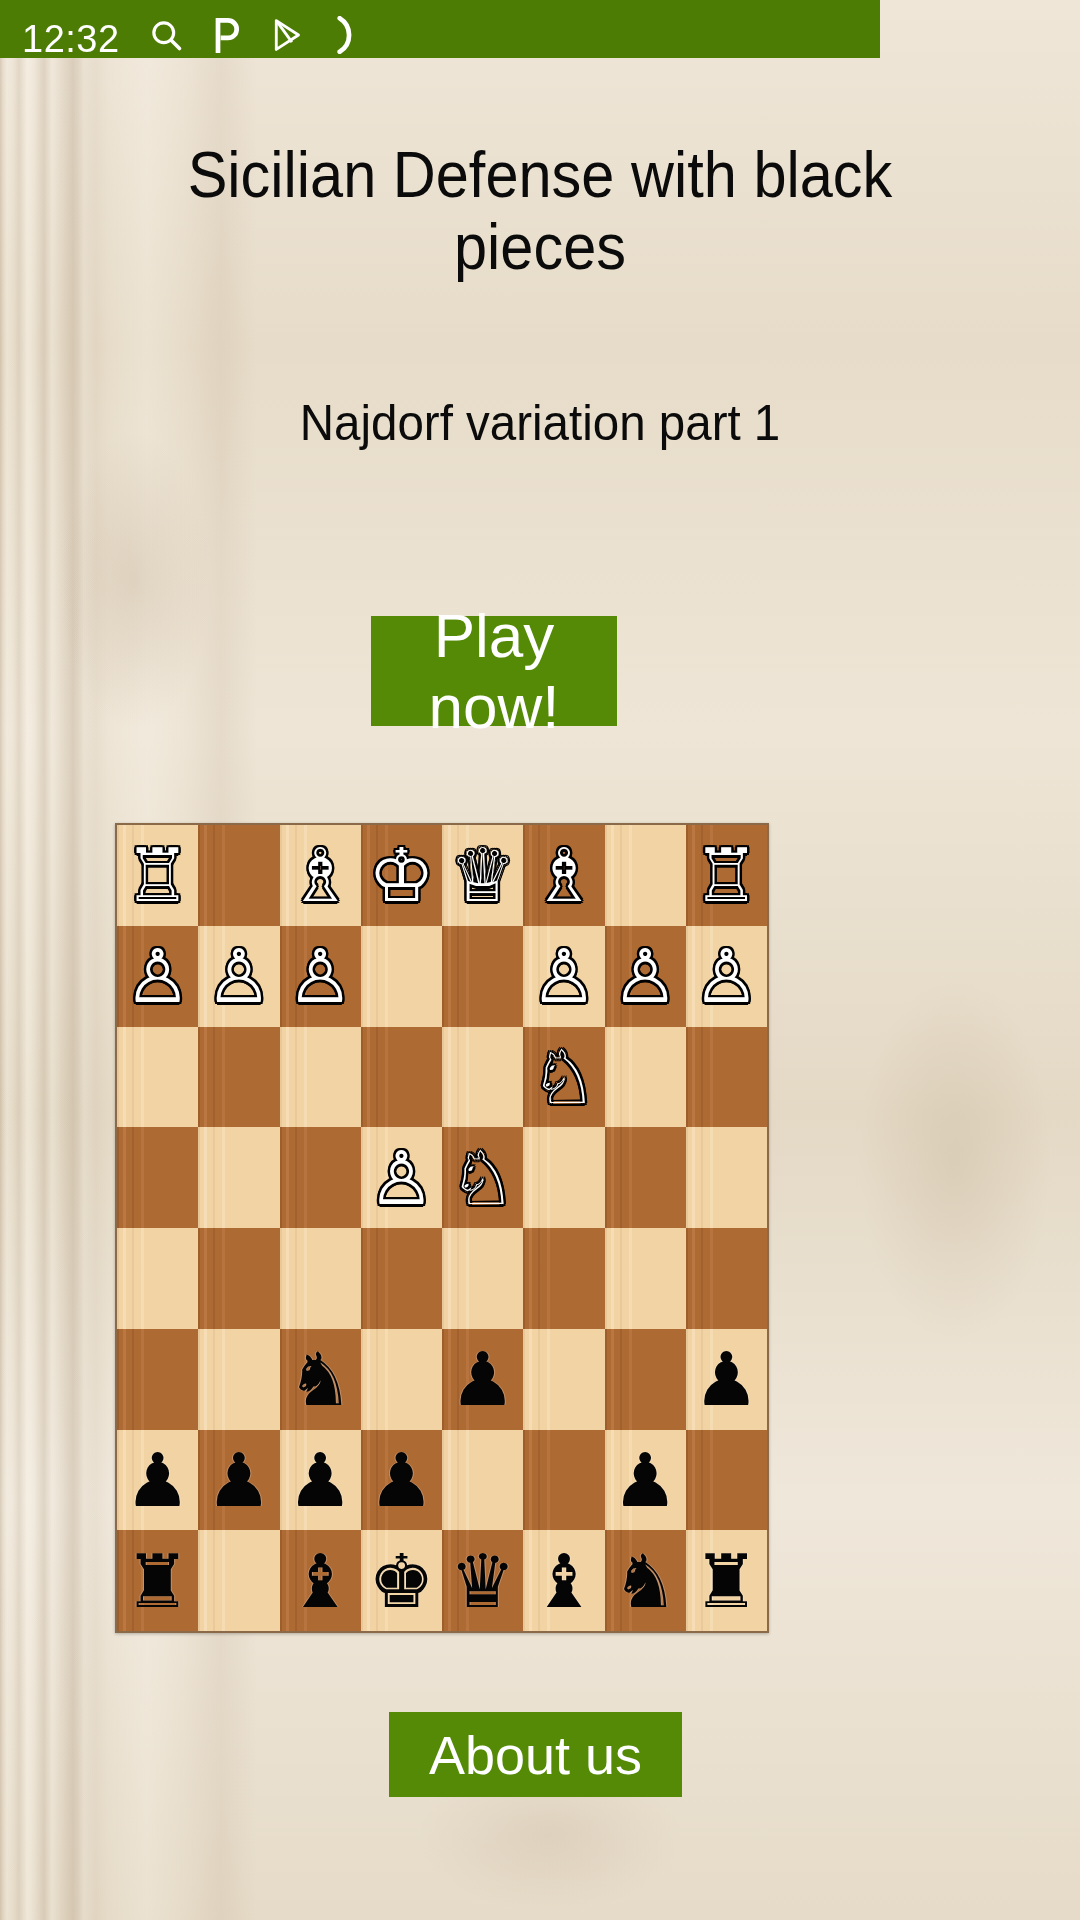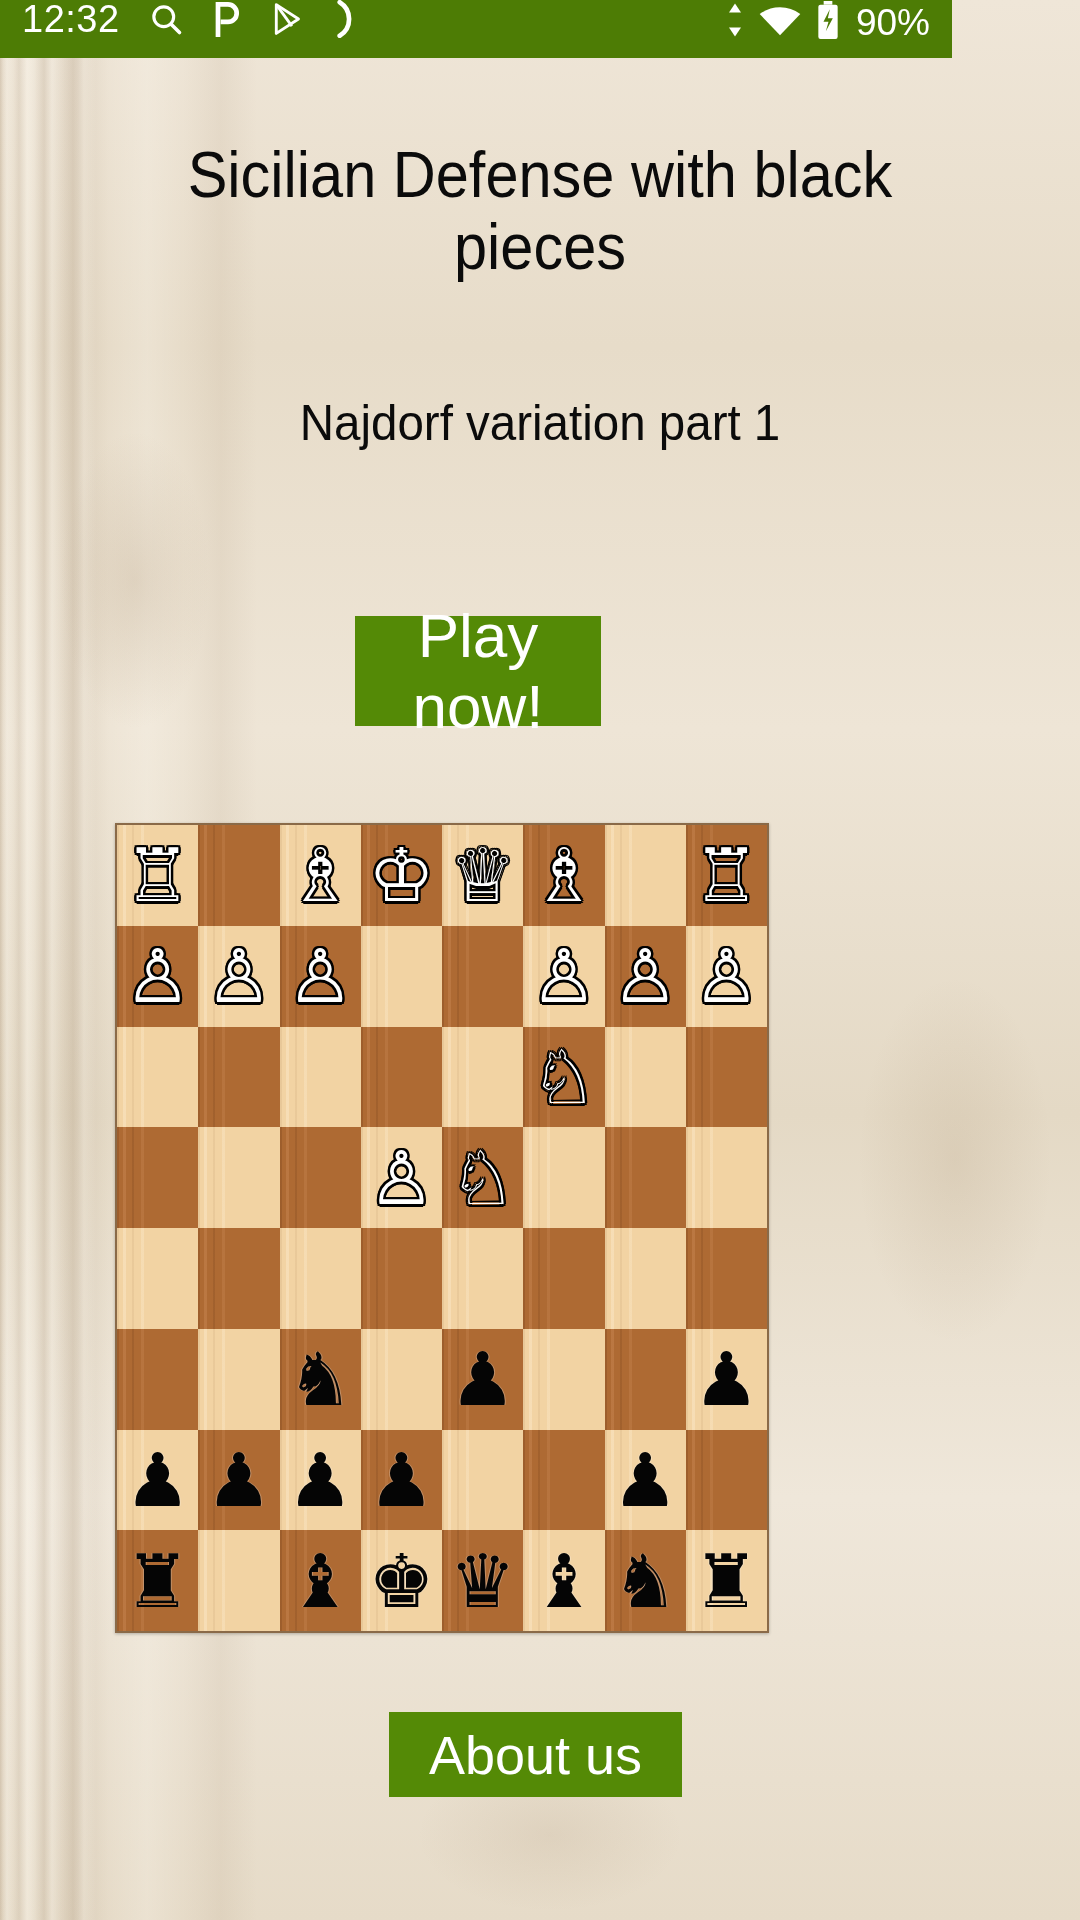--- a/index.html
+++ b/index.html
@@ -38,23 +38,23 @@
   }
   #wood-knot-1 { left:60px; top:430px; width:150px; height:300px;
     background:radial-gradient(ellipse at center, rgba(168,142,110,.22), rgba(168,142,110,0) 70%); }
   #wood-knot-2 { left:860px; top:980px; width:190px; height:360px;
     background:radial-gradient(ellipse at center, rgba(170,145,112,.18), rgba(170,145,112,0) 72%); }
   #wood-knot-3 { left:420px; top:1760px; width:260px; height:150px;
     background:radial-gradient(ellipse at center, rgba(172,148,118,.16), rgba(172,148,118,0) 72%); }
 
   
   #status-bar {
-    position:absolute; left:0; top:0; width:952px; height:58px;
+    position:absolute; left:0; top:0; width:880px; height:58px;
     background:#4d7c05;
-    display:flex; align-items:flex-start; padding:0 22px;
+    display:flex; align-items:flex-end; padding:0 22px;
     color:#ffffff;
   }
   #status-clock { font-size:38px; font-weight:400; letter-spacing:.5px; line-height:1; }
   .sb-left-icons { display:flex; align-items:center; gap:26px; margin-left:28px; }
   .sb-right { margin-left:auto; display:flex; align-items:center; gap:14px; }
   #status-battery-text { font-size:37px; font-weight:400; line-height:1; margin-left:2px; }
   .sb-icon { display:block; }
 
   
   #page-title {
@@ -78,21 +78,21 @@
     background:#548a06;
     color:#ffffff;
     border:none;
     display:flex; align-items:center; justify-content:center;
     font-family:"Liberation Sans", sans-serif;
     font-weight:400;
     cursor:pointer;
     padding:0;
   }
   #play-now-button {
-    left:355px; top:616px; width:246px; height:110px;
+    left:371px; top:616px; width:246px; height:110px;
     font-size:62px;
   }
   #about-us-button {
     left:389px; top:1712px; width:293px; height:85px;
     font-size:54px;
   }
 
   
   #chess-board {
     position:absolute; left:115px; top:823px;
@@ -163,41 +163,20 @@
           <path d="M4.2 2.4 L14.6 16.8" fill="none" stroke="#fff" stroke-width="1.9"></path>
         </svg>
     </span>
     <span class="sb-icon">
       <svg width="30" height="38" viewBox="0 0 18 26">
           <path d="M4 1.5 a13.5 13.5 0 0 1 0 23" fill="none" stroke="#fff" stroke-width="3.2" stroke-linecap="round"></path>
         </svg>
     </span>
   </div>
 
-  <div class="sb-right">
-    <span class="sb-icon">
-      <svg width="18" height="36" viewBox="0 0 12 24">
-          <path d="M6 1 L10 7 H2 Z" fill="#fff"></path>
-          <path d="M6 23 L10 17 H2 Z" fill="#fff"></path>
-        </svg>
-    </span>
-    <span class="sb-icon">
-      <svg width="44" height="36" viewBox="0 0 26 20">
-          <path d="M1 6.5 A20 20 0 0 1 25 6.5 L13 19 Z" fill="#fff"></path>
-        </svg>
-    </span>
-    <span class="sb-icon">
-      <svg width="24" height="40" viewBox="0 0 14 24">
-        <rect x="4.4" y="0.6" width="5.2" height="2.2" fill="#fff"></rect>
-        <rect x="1.2" y="2.8" width="11.6" height="20.6" rx="1.3" fill="#fff"></rect>
-        <path d="M8.1 5.6 L4.3 13.1 h3 l-1.6 5.6 4.2 -7.8 h-3 Z" fill="#4d7c05"></path>
-      </svg>
-    </span>
-    <span id="status-battery-text">90%</span>
-  </div>
 </div>
 
 <h1 id="page-title">Sicilian Defense with black pieces</h1>
 <h2 id="page-subtitle">Najdorf variation part 1</h2>
 
 <button class="btn" id="play-now-button">Play now!</button>
 
 <div id="chess-board">
     <div class="sq light">
       <span class="piece w">♖</span>

